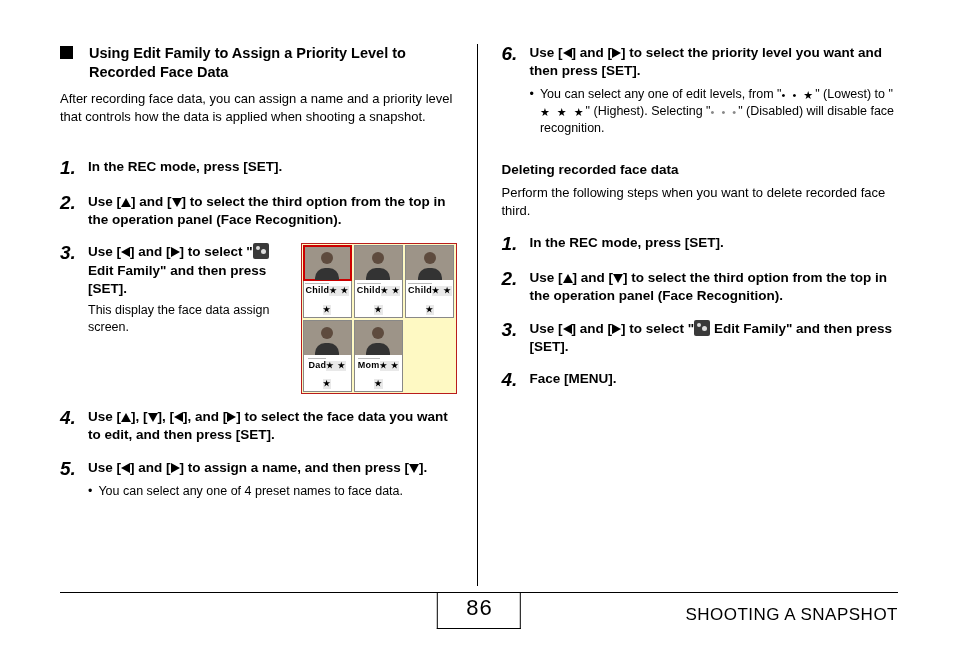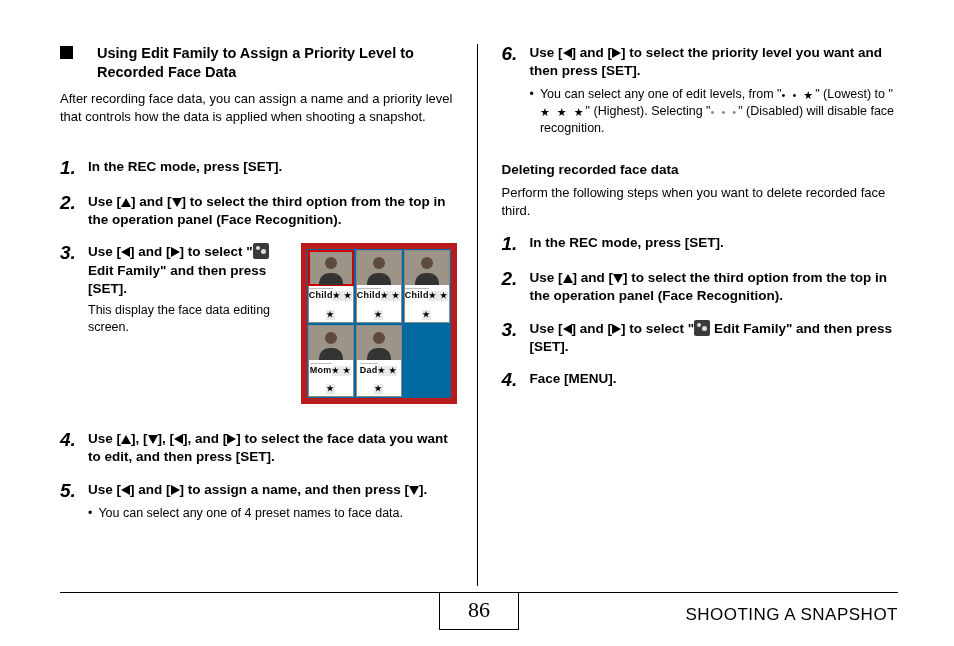--- a/index.html
+++ b/index.html
@@ -23,21 +23,21 @@
   }
   .col.right {
     padding-left: 24px;
     padding-right: 0;
   }
   .divider {
     width: 0;
     border-left: 1px solid #000;
     height: 100%;
   }
-  .section-title-row { display: flex; align-items: flex-start; gap: 24px; margin-bottom: 8px; }
+  .section-title-row { display: flex; align-items: flex-start; gap: 16px; margin-bottom: 8px; }
   .sqblk { width: 13px; height: 13px; background: #000; flex: none; margin-top: 2px; }
   .section-title { font-weight: bold; font-size: 14.5px; line-height: 1.3; }
   .para { font-size: 13px; margin-bottom: 32px; }
   ol.steps { list-style: none; padding: 0; margin: 0; }
   ol.steps > li { display: flex; gap: 8px; margin-bottom: 14px; align-items: flex-start; }
   .stepnum { font-size: 19px; font-weight: bold; font-style: italic; min-width: 20px; line-height: 1.1; flex:none; }
   .stepbody { flex: 1 1 auto; font-size: 13.5px; font-weight: bold; line-height: 1.35; }
   .stepnote { font-weight: normal; font-size: 12.5px; margin-top: 4px; }
   .bullet-note { font-weight: normal; font-size: 12.5px; margin-top: 6px; display:flex; gap:6px; }
   .bullet-note .dot{ flex:none; }
@@ -48,23 +48,23 @@
   .arrow-left { border-top:5px solid transparent; border-bottom:5px solid transparent; border-right:9px solid #000; }
   .arrow-right { border-top:5px solid transparent; border-bottom:5px solid transparent; border-left:9px solid #000; }
   .familyicon { display:inline-block; width:16px; height:16px; background:#3a3a3a; vertical-align:-3px; border-radius:2px; position:relative; }
   .familyicon::before { content:""; position:absolute; left:3px; top:3px; width:4px; height:4px; background:#ddd; border-radius:50%; }
   .familyicon::after { content:""; position:absolute; left:8px; top:6px; width:5px; height:5px; background:#ddd; border-radius:50%; }
   
   .figure {
     float: right;
     width: 156px;
     margin-left: 10px;
-    margin-bottom: 12px;
-    border: 6px solid #b91c1c;
-    background:#0369a1;
+    margin-bottom: 0;
+    border: 1px solid #b91c1c;
+    background:#fef9c3;
   }
   .frow { display:flex; }
   .fcell { flex:1 1 0; border:1px solid #888; margin:1px; background:#fff; text-align:center; }
   .fcell.sel .fface { outline:2px solid #c00; outline-offset:-1px; }
   .fface { width:100%; height:34px; background:#9d9488; display:block; position:relative; overflow:hidden; }
   .fface::before{ content:""; position:absolute; left:50%; top:6px; width:12px; height:12px; background:#5e4b3e; border-radius:50%; transform:translateX(-50%);}
   .fface::after{ content:""; position:absolute; left:50%; bottom:-4px; width:24px; height:16px; background:#333; border-radius:10px 10px 0 0; transform:translateX(-50%);}
   .fname { font-size:9px; background:#fff; border-top:1px solid #bbb; line-height:1.2; padding-top:1px; letter-spacing:0.3px; }
   .fstars { font-size:8px; color:#000; background:#e9e9e9; line-height:1.2; padding-bottom:1px; letter-spacing:1px;}
   .gdot{ color:#888; }
@@ -82,21 +82,21 @@
     justify-content:space-between;
     height:44px;
   }
   .pgnumwrap { position:absolute; left:50%; transform:translateX(-50%); top:0; }
   .pgnum {
     display:inline-block;
     border:1px solid #000;
     border-top:none;
     padding:4px 28px 6px;
     font-size:22px;
-    font-family: Liberation Serif, serif;
+    font-family: Liberation Mono, monospace;
   }
   .footright { font-size:17px; letter-spacing:0.5px; padding-top:4px; }
 </style>
 </head>
 <body>
 
 <div class="page">
   <div class="cols">
 
     <div class="col">
@@ -121,27 +121,27 @@
           <span class="stepnum">3.</span>
           <span class="stepbody step3wrap">
             
             <span class="figure">
               <span class="frow">
                 <span class="fcell sel"><span class="fface"></span><span class="fname">Child</span><span class="fstars">★ ★ ★</span></span>
                 <span class="fcell"><span class="fface"></span><span class="fname">Child</span><span class="fstars">★ ★ ★</span></span>
                 <span class="fcell"><span class="fface"></span><span class="fname">Child</span><span class="fstars">★ ★ ★</span></span>
               </span>
               <span class="frow">
+                <span class="fcell"><span class="fface"></span><span class="fname">Dad</span><span class="fstars">★ ★ ★</span></span>
                 <span class="fcell"><span class="fface"></span><span class="fname">Mom</span><span class="fstars">★ ★ ★</span></span>
-                <span class="fcell"><span class="fface"></span><span class="fname">Dad</span><span class="fstars">★ ★ ★</span></span>
                 <span class="fcell" style="visibility:hidden"><span class="fface"></span><span class="fname">&nbsp;</span><span class="fstars">&nbsp;</span></span>
               </span>
             </span>
             <span>Use [</span><span class="arrow-icon arrow-left"></span><span>] and [</span><span class="arrow-icon arrow-right"></span><span>] to select "</span><span class="familyicon"></span><span> Edit Family" and then press [SET].</span>
-            <span class="stepnote" style="display:block">This display the face data editing screen.</span>
+            <span class="stepnote" style="display:block">This display the face data assign screen.</span>
           </span>
         </li>
         <li>
           <span class="stepnum">4.</span>
           <span class="stepbody">
             <span>Use [</span><span class="arrow-icon arrow-up"></span><span>], [</span><span class="arrow-icon arrow-down"></span><span>], [</span><span class="arrow-icon arrow-left"></span><span>], and [</span><span class="arrow-icon arrow-right"></span><span>] to select the face data you want to edit, and then press [SET].</span>
           </span>
         </li>
         <li>
           <span class="stepnum">5.</span>

